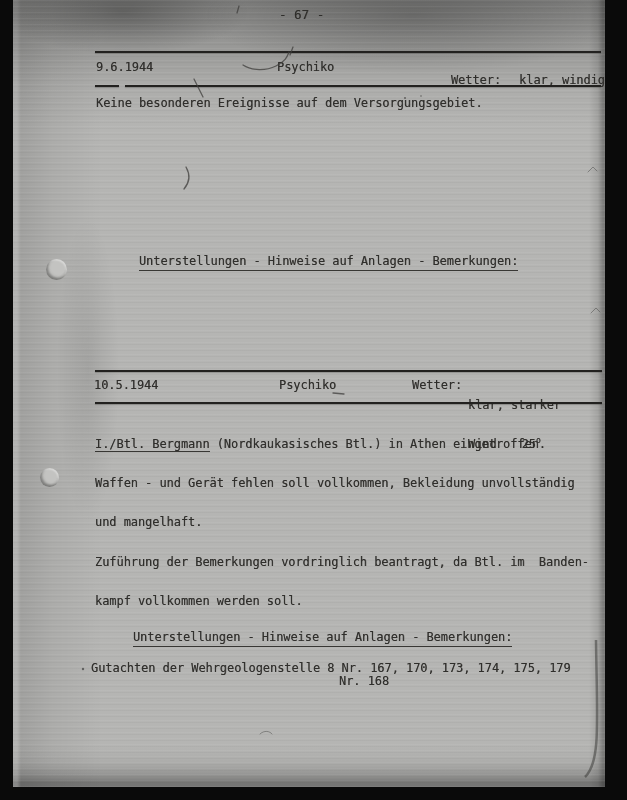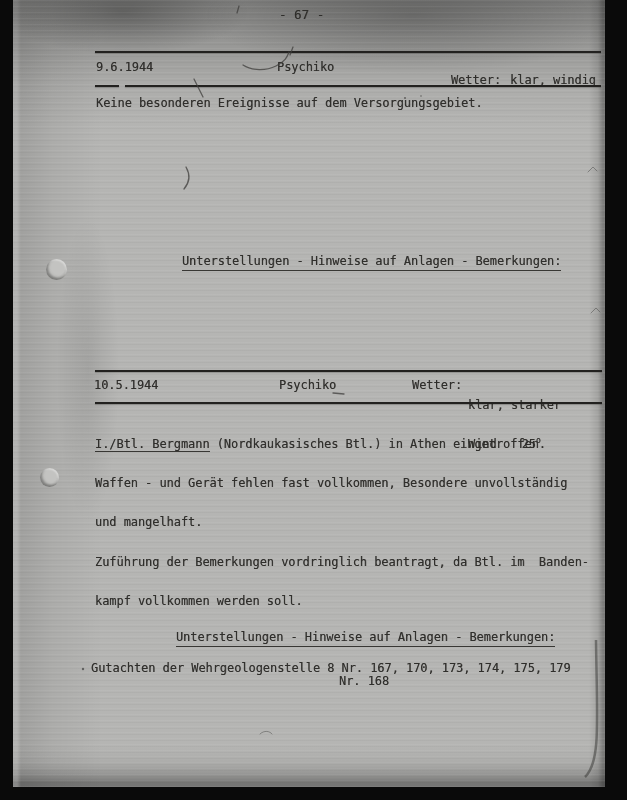--- a/index.html
+++ b/index.html
@@ -14,25 +14,25 @@
       radial-gradient(ellipse 45px 220px at 75px 370px, rgba(0,0,0,0.09), transparent 70%),
       linear-gradient(90deg, rgba(255,255,255,0.22) 0 4px, transparent 8px),
       linear-gradient(90deg, rgba(0,0,0,0.13) 0, rgba(0,0,0,0.05) 40px, transparent 90px),
       linear-gradient(270deg, rgba(0,0,0,0.30) 0 2px, rgba(0,0,0,0.10) 7px, transparent 16px),
       linear-gradient(0deg, rgba(0,0,0,0.35) 0 4px, rgba(0,0,0,0.18) 12px, rgba(0,0,0,0.05) 24px, transparent 42px);
     background-color:#b5b5b3;}
   .content{position:absolute;left:0;top:0;width:627px;height:800px;z-index:3;}
   .t{position:absolute;font-size:11.9px;line-height:13px;color:#2f2e2b;white-space:pre;
      text-shadow:0.3px 0.3px 0.6px rgba(47,46,43,0.55);}
   .rule{position:absolute;height:2px;background:#22211f;box-shadow:0 1px 1px rgba(30,30,28,0.25);}
-  .hline{border-bottom:1.4px solid rgba(42,41,38,0.9);padding-bottom:1.5px;margin-left:43px;}
+  .hline{border-bottom:1.4px solid rgba(42,41,38,0.9);padding-bottom:1.5px;}
   .ul{border-bottom:1.3px solid rgba(42,41,38,0.9);}
   .smudge{font-weight:bold;text-shadow:0 0 1.5px rgba(32,32,30,0.9);}
   .deg{font-size:8px;vertical-align:super;line-height:0;}
-  .sp1{margin-left:9px;} .sp2{margin-left:10px;} .sp4{margin-left:25px;}
+  .sp1{margin-left:18px;} .sp2{margin-left:10px;} .sp4{margin-left:25px;}
   .wstack div{line-height:13px;}
   .punch{position:absolute;border-radius:50%;z-index:4;
     background:radial-gradient(circle at 42% 35%, #c3c3c1 0 55%, #b0b0ae 78%);
     box-shadow:inset 2px -2px 2.5px rgba(62,62,60,0.5), inset -1px 1.5px 1.5px rgba(255,255,255,0.35);}
   .marks{position:absolute;left:0;top:0;z-index:5;pointer-events:none;}
   .band{position:absolute;z-index:6;background:#0a0a0a;}
   .band-left{left:0;top:0;width:13px;height:800px;}
   .band-right{left:605px;top:0;width:22px;height:800px;}
   .band-bottom{left:0;top:787px;width:627px;height:13px;}
   .body-lines div{height:13.2px;}
@@ -66,21 +66,21 @@
     <div class="t" style="left:279px;top:379px;">Psychiko</div>
     <div class="t" style="left:412px;top:379px;">Wetter:</div>
     <div class="t wstack" style="left:468px;top:373px;">
       <div>klar, starker</div>
       <div><span>Wind</span><span class="sp4"><span>25</span><sup class="deg">o</sup></span></div>
     </div>
     <div class="rule" style="left:95px;top:402px;width:507px;"></div>
 
     <div class="t body-lines" style="left:95px;top:412px;">
       <div><span class="ul">I./Btl. Bergmann</span><span> (Nordkaukasisches Btl.) in Athen eingetroffen.</span></div>
-      <div>Waffen - und Gerät fehlen fast vollkommen, Besondere unvollständig</div>
+      <div>Waffen - und Gerät fehlen soll vollkommen, Bekleidung unvollständig</div>
       <div>und mangelhaft.</div>
       <div>Zuführung der Bemerkungen vordringlich beantragt, da Btl. im  Banden-</div>
       <div>kampf vollkommen werden soll.</div>
     </div>
 
     <div class="t" style="left:90px;top:618px;">
       <span class="hline">Unterstellungen - Hinweise auf Anlagen - Bemerkungen:</span>
     </div>
 
     <div class="t" style="left:91px;top:662px;">Gutachten der Wehrgeologenstelle 8 Nr. 167, 170, 173, 174, 175, 179</div>

